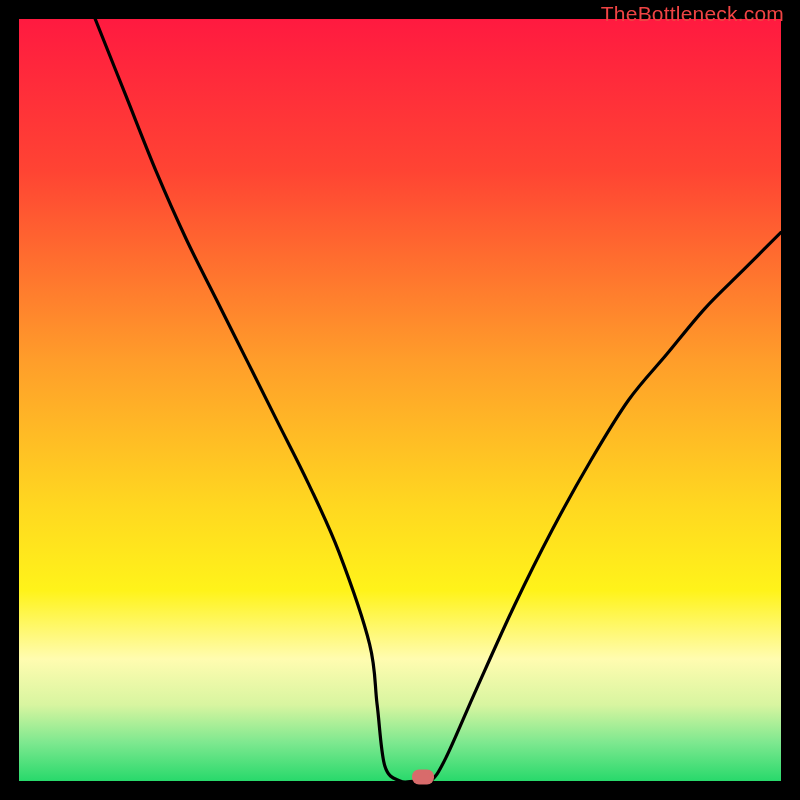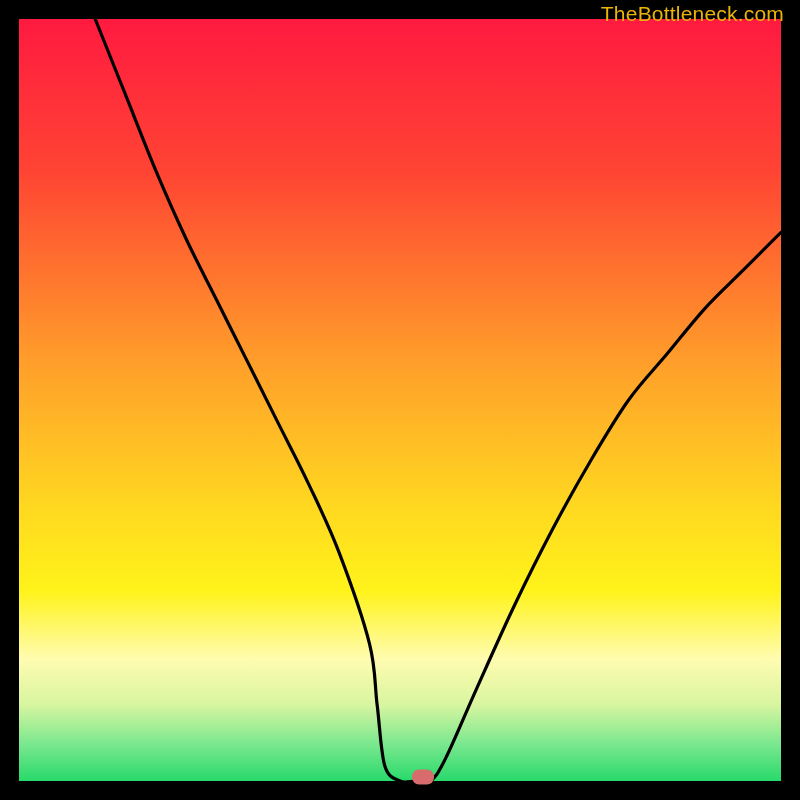--- a/index.html
+++ b/index.html
@@ -14,21 +14,21 @@
   .container {
     position: relative;
     width: 800px;
     height: 800px;
     background: #000;
   }
   .watermark {
     position: absolute;
     top: 2px;
     right: 16px;
-    color: #eab308;
+    color: #ef4444;
     font-size: 21px;
     font-weight: 500;
     z-index: 10;
     letter-spacing: 0.2px;
   }
   .chart-area {
     position: absolute;
     left: 19px;
     top: 19px;
     width: 762px;

